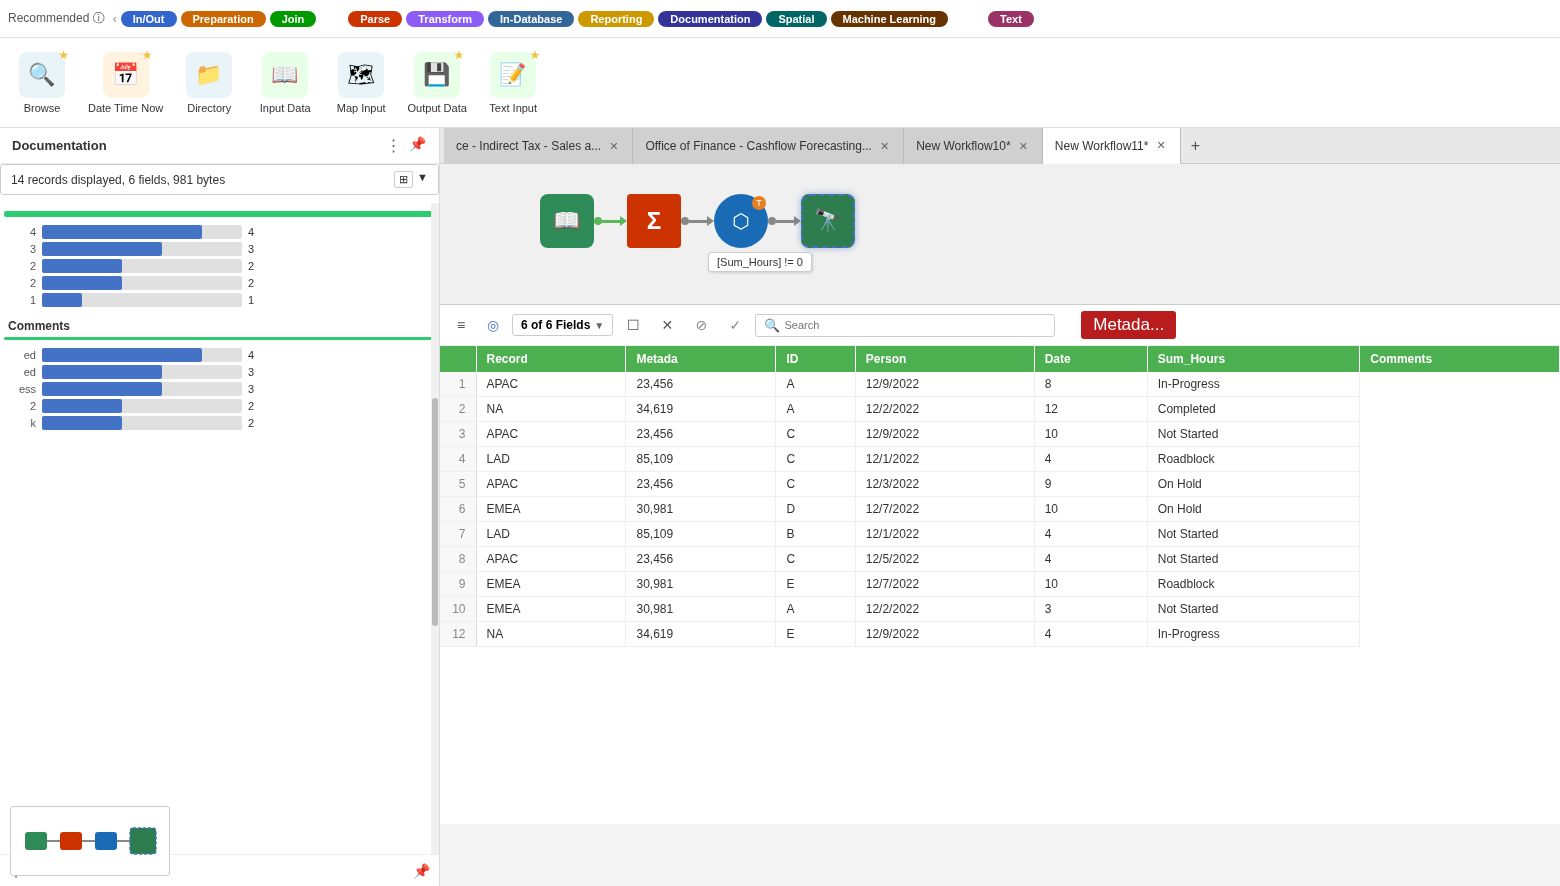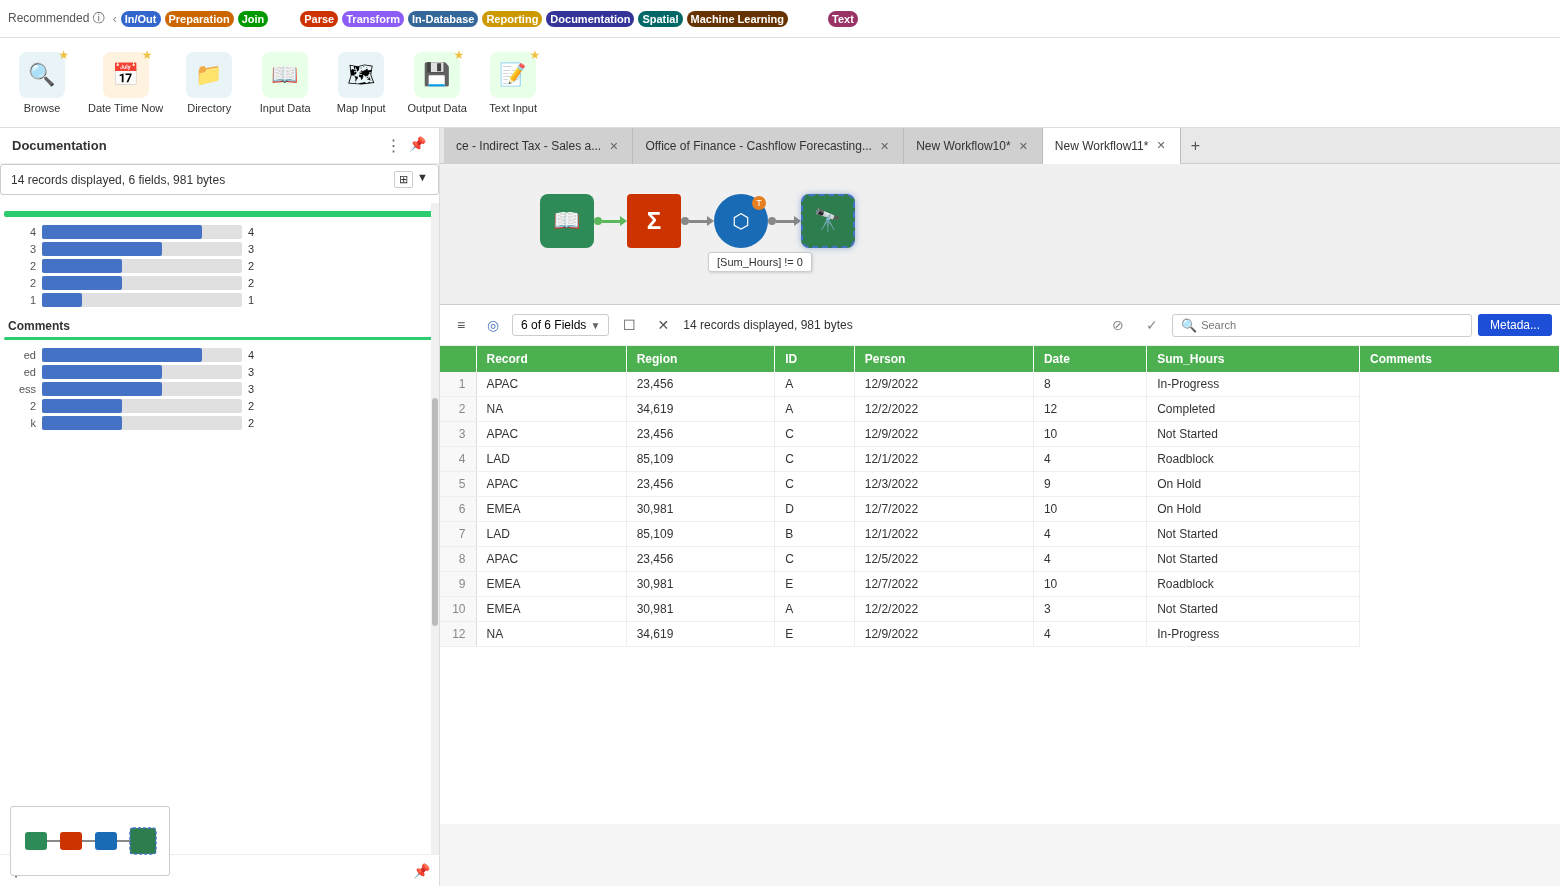--- a/index.html
+++ b/index.html
@@ -12,21 +12,21 @@
       display: flex;
       align-items: center;
       padding: 4px 8px;
       gap: 4px;
       height: 38px;
       overflow: hidden;
     }
     .toolbar-tag {
       display: inline-flex;
       align-items: center;
-      padding: 2px 4px;
+      padding: 2px 12px;
       border-radius: 12px;
       font-size: 11px;
       font-weight: 600;
       color: #fff;
       gap: 4px;
       white-space: nowrap;
     }
 
     
     .tool-row {
@@ -309,21 +309,21 @@
     .fields-selector {
       display: flex;
       align-items: center;
       gap: 4px;
       background: #fff;
       border: 1px solid #ccc;
       border-radius: 3px;
       padding: 3px 8px;
       cursor: pointer;
       font-size: 12px;
-      font-weight: 400;
+      font-weight: 700;
     }
     .fields-selector-caret {
       color: #666;
       font-size: 10px;
     }
     .toolbar-icon-btn {
       width: 28px;
       height: 28px;
       display: flex;
       align-items: center;
@@ -363,27 +363,28 @@
       max-width: 300px;
     }
     .search-input {
       border: none;
       outline: none;
       font-size: 11px;
       width: 100%;
       color: #999;
     }
     .metadata-btn {
-      background: #1d4ed8;
+      background: #b91c1c;
       color: #fff;
       padding: 4px 12px;
       border-radius: 3px;
-      font-size: 12px;
+      font-size: 17px;
       cursor: pointer;
       white-space: nowrap;
+      margin-left: 20px;
     }
 
     
     .data-table-container {
       flex: 1;
       overflow-y: auto;
     }
     .data-table {
       width: 100%;
       border-collapse: collapse;
@@ -759,40 +760,39 @@
         <div class="icon-list-btn" style="color:#4472c4;">◎</div>
 
         <div class="fields-selector">
           <span>6 of 6 Fields</span>
           <span class="fields-selector-caret">▼</span>
         </div>
 
         <div class="toolbar-icon-btn" style="border:none;">☐</div>
         <div class="toolbar-icon-btn" style="border:none;">✕</div>
 
-        <div class="records-info">14 records displayed, 981 bytes</div>
 
         <div class="toolbar-action-btn">⊘</div>
         <div class="toolbar-action-btn">✓</div>
 
         <div class="search-box">
           <span style="color:#888;font-size:13px;">🔍</span>
           <input class="search-input" type="text" placeholder="Search" style="">
         </div>
 
         <div class="metadata-btn">Metada...</div>
       </div>
 
       <div class="data-table-container">
         <table class="data-table">
           <thead>
             <tr id="table-header-row">
                 <th></th>
                 <th>Record</th>
-                <th>Region</th>
+                <th>Metada</th>
                 <th>ID</th>
                 <th>Person</th>
                 <th>Date</th>
                 <th>Sum_Hours</th>
                 <th>Comments</th>
               </tr>
           </thead>
           <tbody id="table-body">
               <tr>
                 <td class="row-num">1</td>

